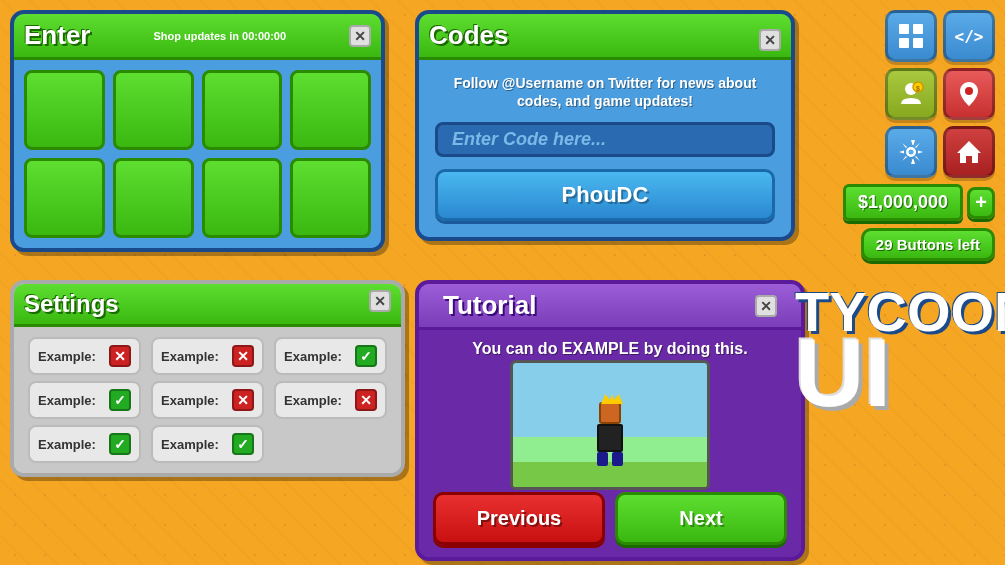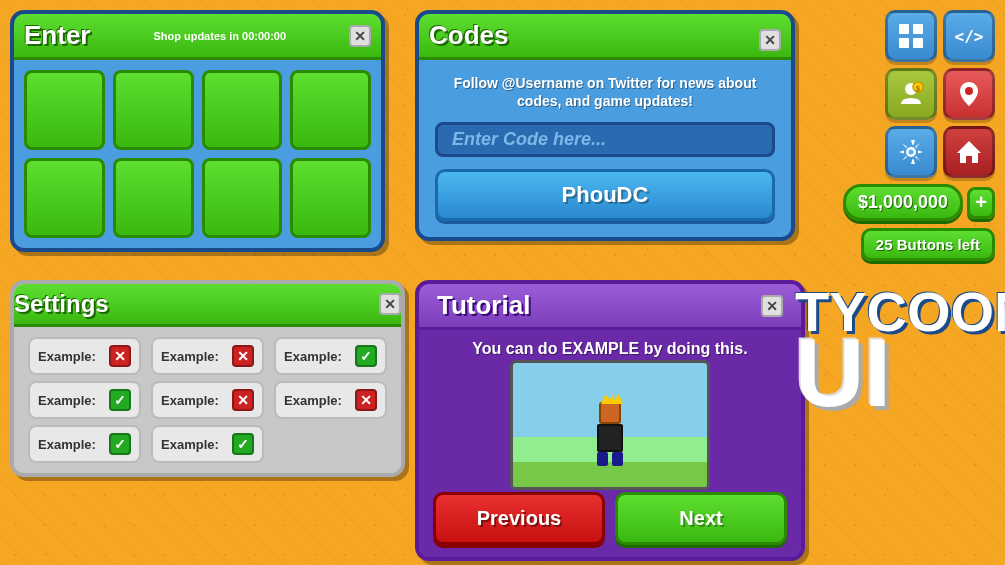--- a/index.html
+++ b/index.html
@@ -218,21 +218,21 @@
       top: 184px;
       right: 10px;
       display: flex;
       align-items: center;
       gap: 4px;
     }
 
     .currency-display {
       background: linear-gradient(to bottom, #5dde30, #3ab810);
       border: 3px solid #2a8a00;
-      border-radius: 18px;
+      border-radius: 6px;
       padding: 5px 12px;
       font-size: 18px;
       font-weight: 900;
       color: white;
       text-shadow: 1px 1px 0 #1a6a00;
       box-shadow: 0 3px 0 #1a6a00;
     }
 
     .plus-btn {
       background: linear-gradient(to bottom, #5dde30, #3ab810);
@@ -273,23 +273,23 @@
       width: 395px;
       background: #d8d8d8;
       border: 4px solid #aaa;
       border-radius: 14px;
       box-shadow: 4px 4px 0 rgba(0,0,0,0.3);
     }
 
     .settings-header {
       background: linear-gradient(to bottom, #5dde30, #3ab810);
       border-radius: 10px 10px 0 0;
-      padding: 6px 0;
-      display: flex;
-      align-items: center;
+      padding: 6px 10px;
+      display: flex;
+      align-items: flex-start;
       justify-content: space-between;
       border-bottom: 3px solid #2a8a00;
       gap: 22px;
     }
 
     .settings-title {
       font-size: 24px;
       font-weight: 900;
       color: white;
       text-shadow: 2px 2px 0 #1a6a00, -1px -1px 0 #1a6a00;
@@ -345,21 +345,21 @@
       width: 390px;
       background: #7b3db8;
       border: 4px solid #5a1a9a;
       border-radius: 14px;
       box-shadow: 4px 4px 0 rgba(0,0,0,0.3);
     }
 
     .tutorial-header {
       background: linear-gradient(to bottom, #9b5dd8, #7b3db8);
       border-radius: 10px 10px 0 0;
-      padding: 6px 18px;
+      padding: 6px 24px;
       display: flex;
       align-items: center;
       justify-content: space-between;
       border-bottom: 3px solid #5a1a9a;
     }
 
     .tutorial-title {
       font-size: 26px;
       font-weight: 900;
       color: white;
@@ -608,21 +608,21 @@
       <polygon points="14,2 2,14 5,14 5,24 11,24 11,17 17,17 17,24 23,24 23,14 26,14" fill="white"></polygon>
     </svg>
   </div>
 </div>
 
 <div class="currency-bar">
   <div class="currency-display">$1,000,000</div>
   <div class="plus-btn">+</div>
 </div>
 
-<div class="buttons-left" style="position:absolute;top:228px;right:10px;">25 Buttons left</div>
+<div class="buttons-left" style="position:absolute;top:228px;right:10px;">29 Buttons left</div>
 
 <div class="settings-panel">
   <div class="settings-header">
     <span class="settings-title">Settings</span>
     <div class="close-btn">✕</div>
   </div>
   <div class="settings-body">
 
     <div class="setting-row">
       <span class="setting-label">Example:</span>

